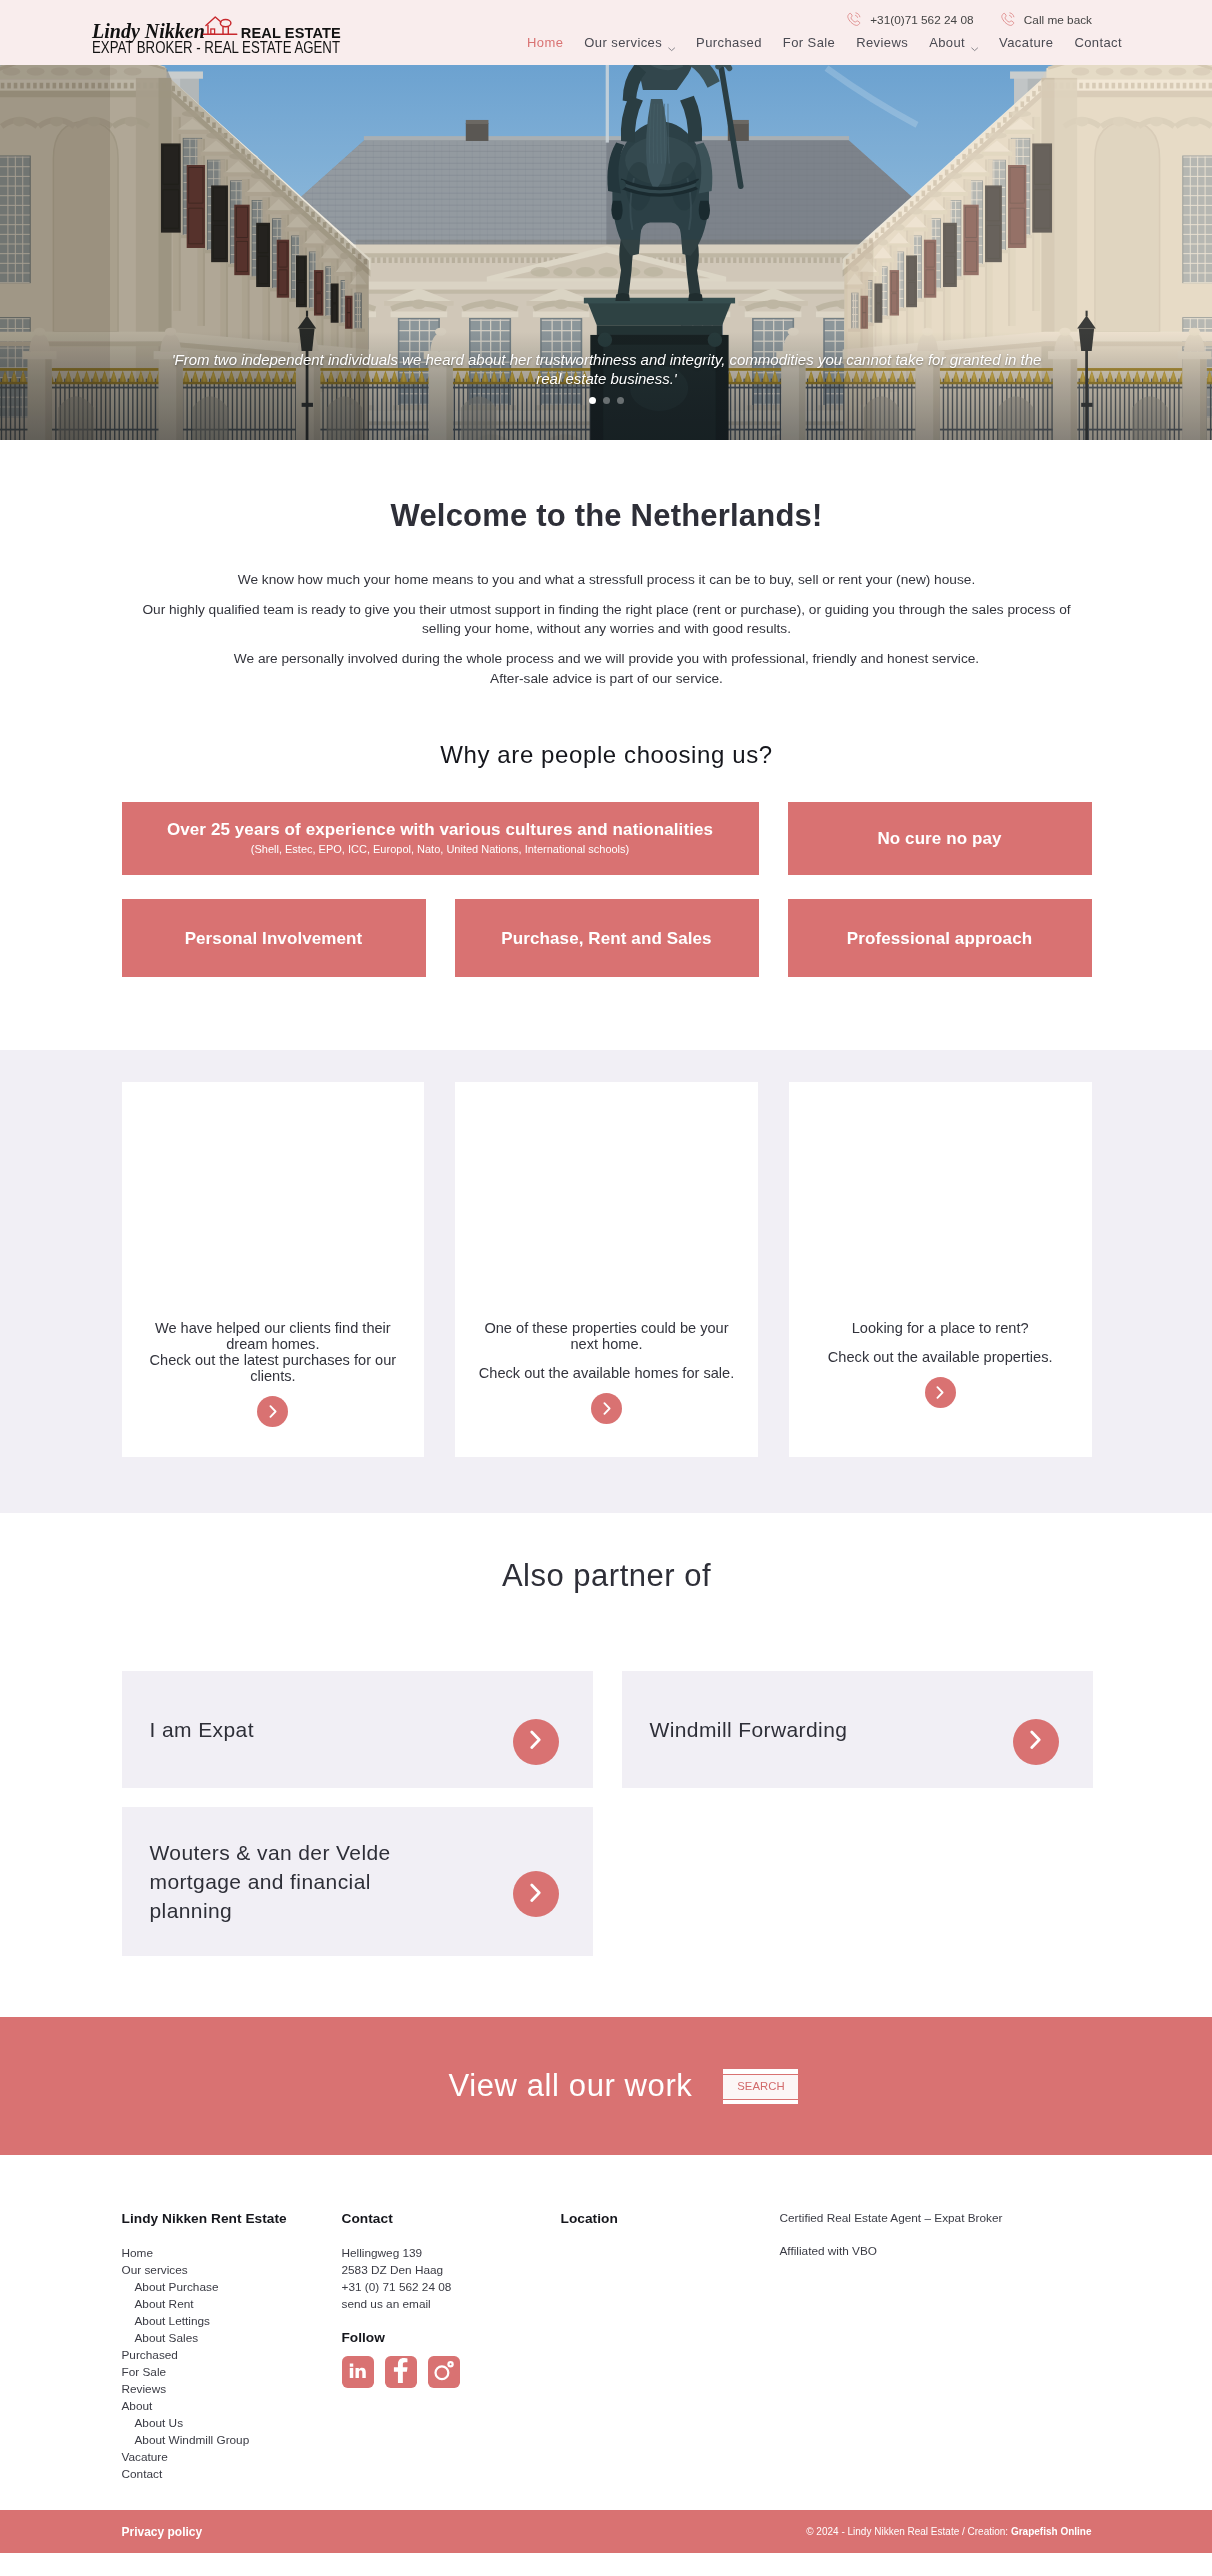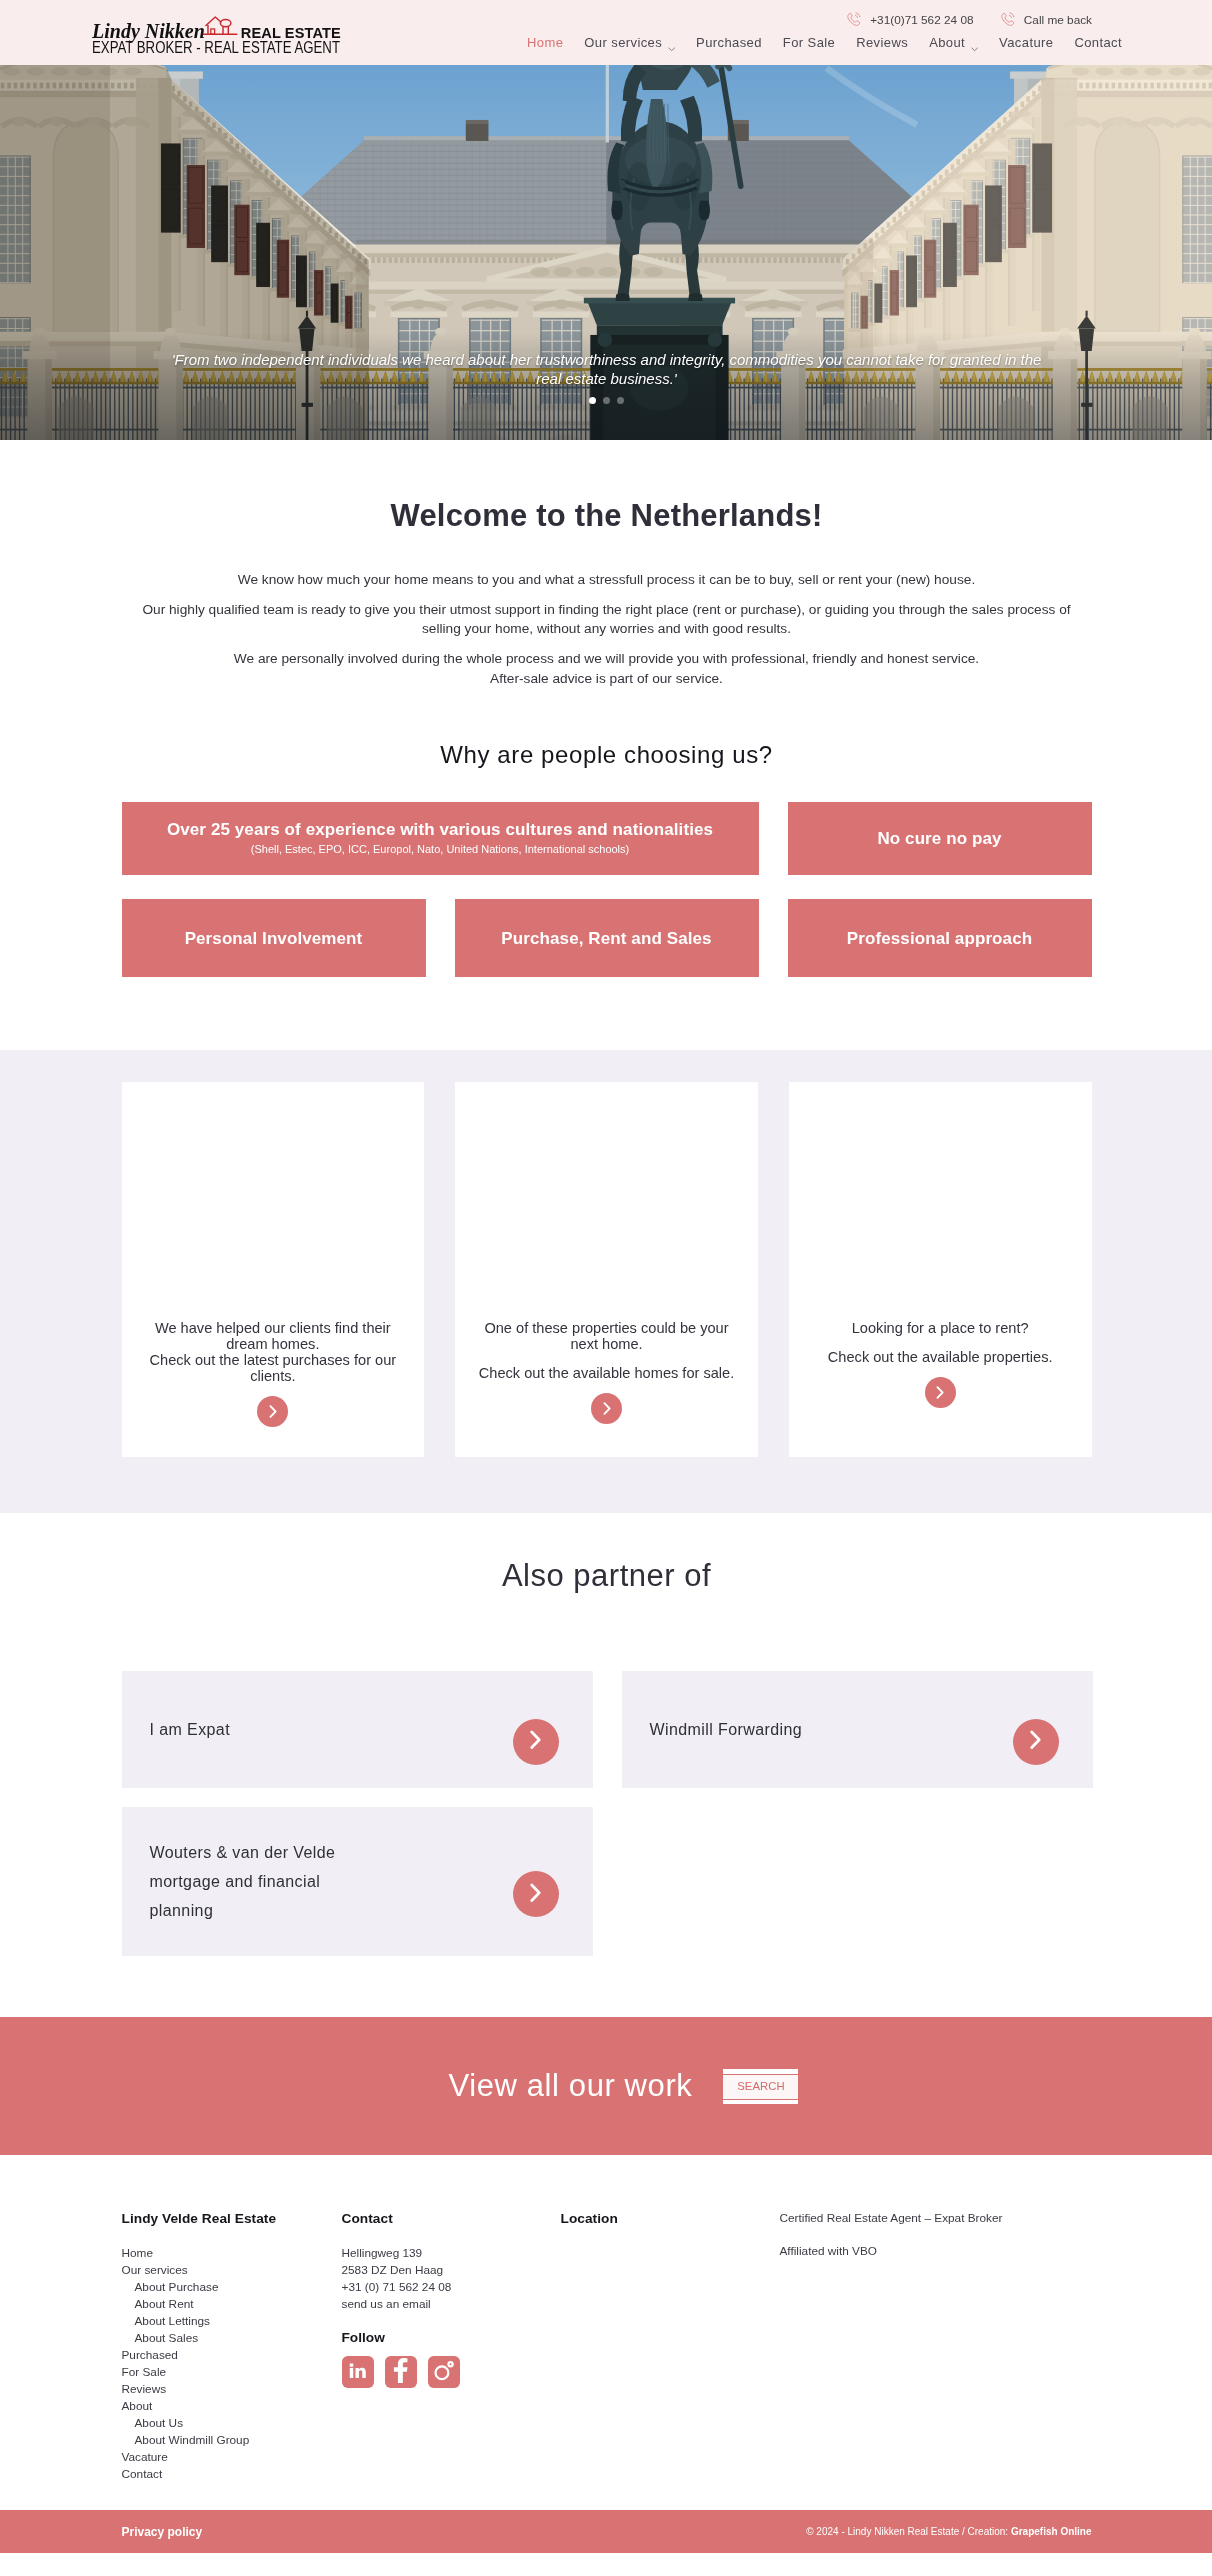--- a/index.html
+++ b/index.html
@@ -118,21 +118,21 @@
 
 .partners { padding:44px 0 0; text-align:center; }
 .partners-grid { margin-top:77px; display:grid; grid-template-columns:471px 471px;
   gap:19.4px 29px; align-items:start; }
 .p-box {
   background:#f1eff5; min-height:117px; box-sizing:border-box;
   display:flex; align-items:center; justify-content:space-between;
   padding:16px 34px 16px 28px; text-align:left;
 }
 .p-box.tall { min-height:149px; }
-.p-box .lbl { font-size:16px; font-weight:400; line-height:29px; color:#2e2f38;
+.p-box .lbl { font-size:21px; font-weight:400; line-height:29px; color:#2e2f38;
   letter-spacing:0.4px; white-space:nowrap; }
 .p-arrow { width:46px; height:46px; border-radius:50%; background:#d97272;
   display:flex; align-items:center; justify-content:center; flex:0 0 46px;
   margin-top:24px; }
 
 
 .cta { background:#d97272; margin-top:61px; height:138px; display:flex;
   align-items:center; justify-content:center; gap:31px; padding-left:34px; }
 .cta-title { color:#fff; font-size:31px; font-weight:500; letter-spacing:0.6px; }
 .cta-btn {
@@ -2191,21 +2191,21 @@
 <section class="cta">
   <span class="cta-title">View all our work</span>
   <a class="cta-btn" href="#">
     <span>SEARCH</span>
   </a>
 </section>
 
 <footer class="footer">
   <div class="wrap f-grid">
     <div class="f-c1">
-      <div class="f-title">Lindy Velde Real Estate</div>
+      <div class="f-title">Lindy Nikken Rent Estate</div>
       <div id="f-links">
           <a class="f-link" href="#">Home</a>
           <a class="f-link" href="#">Our services</a>
           <a class="f-link ind" href="#">About Purchase</a>
           <a class="f-link ind" href="#">About Rent</a>
           <a class="f-link ind" href="#">About Lettings</a>
           <a class="f-link ind" href="#">About Sales</a>
           <a class="f-link" href="#">Purchased</a>
           <a class="f-link" href="#">For Sale</a>
           <a class="f-link" href="#">Reviews</a>

